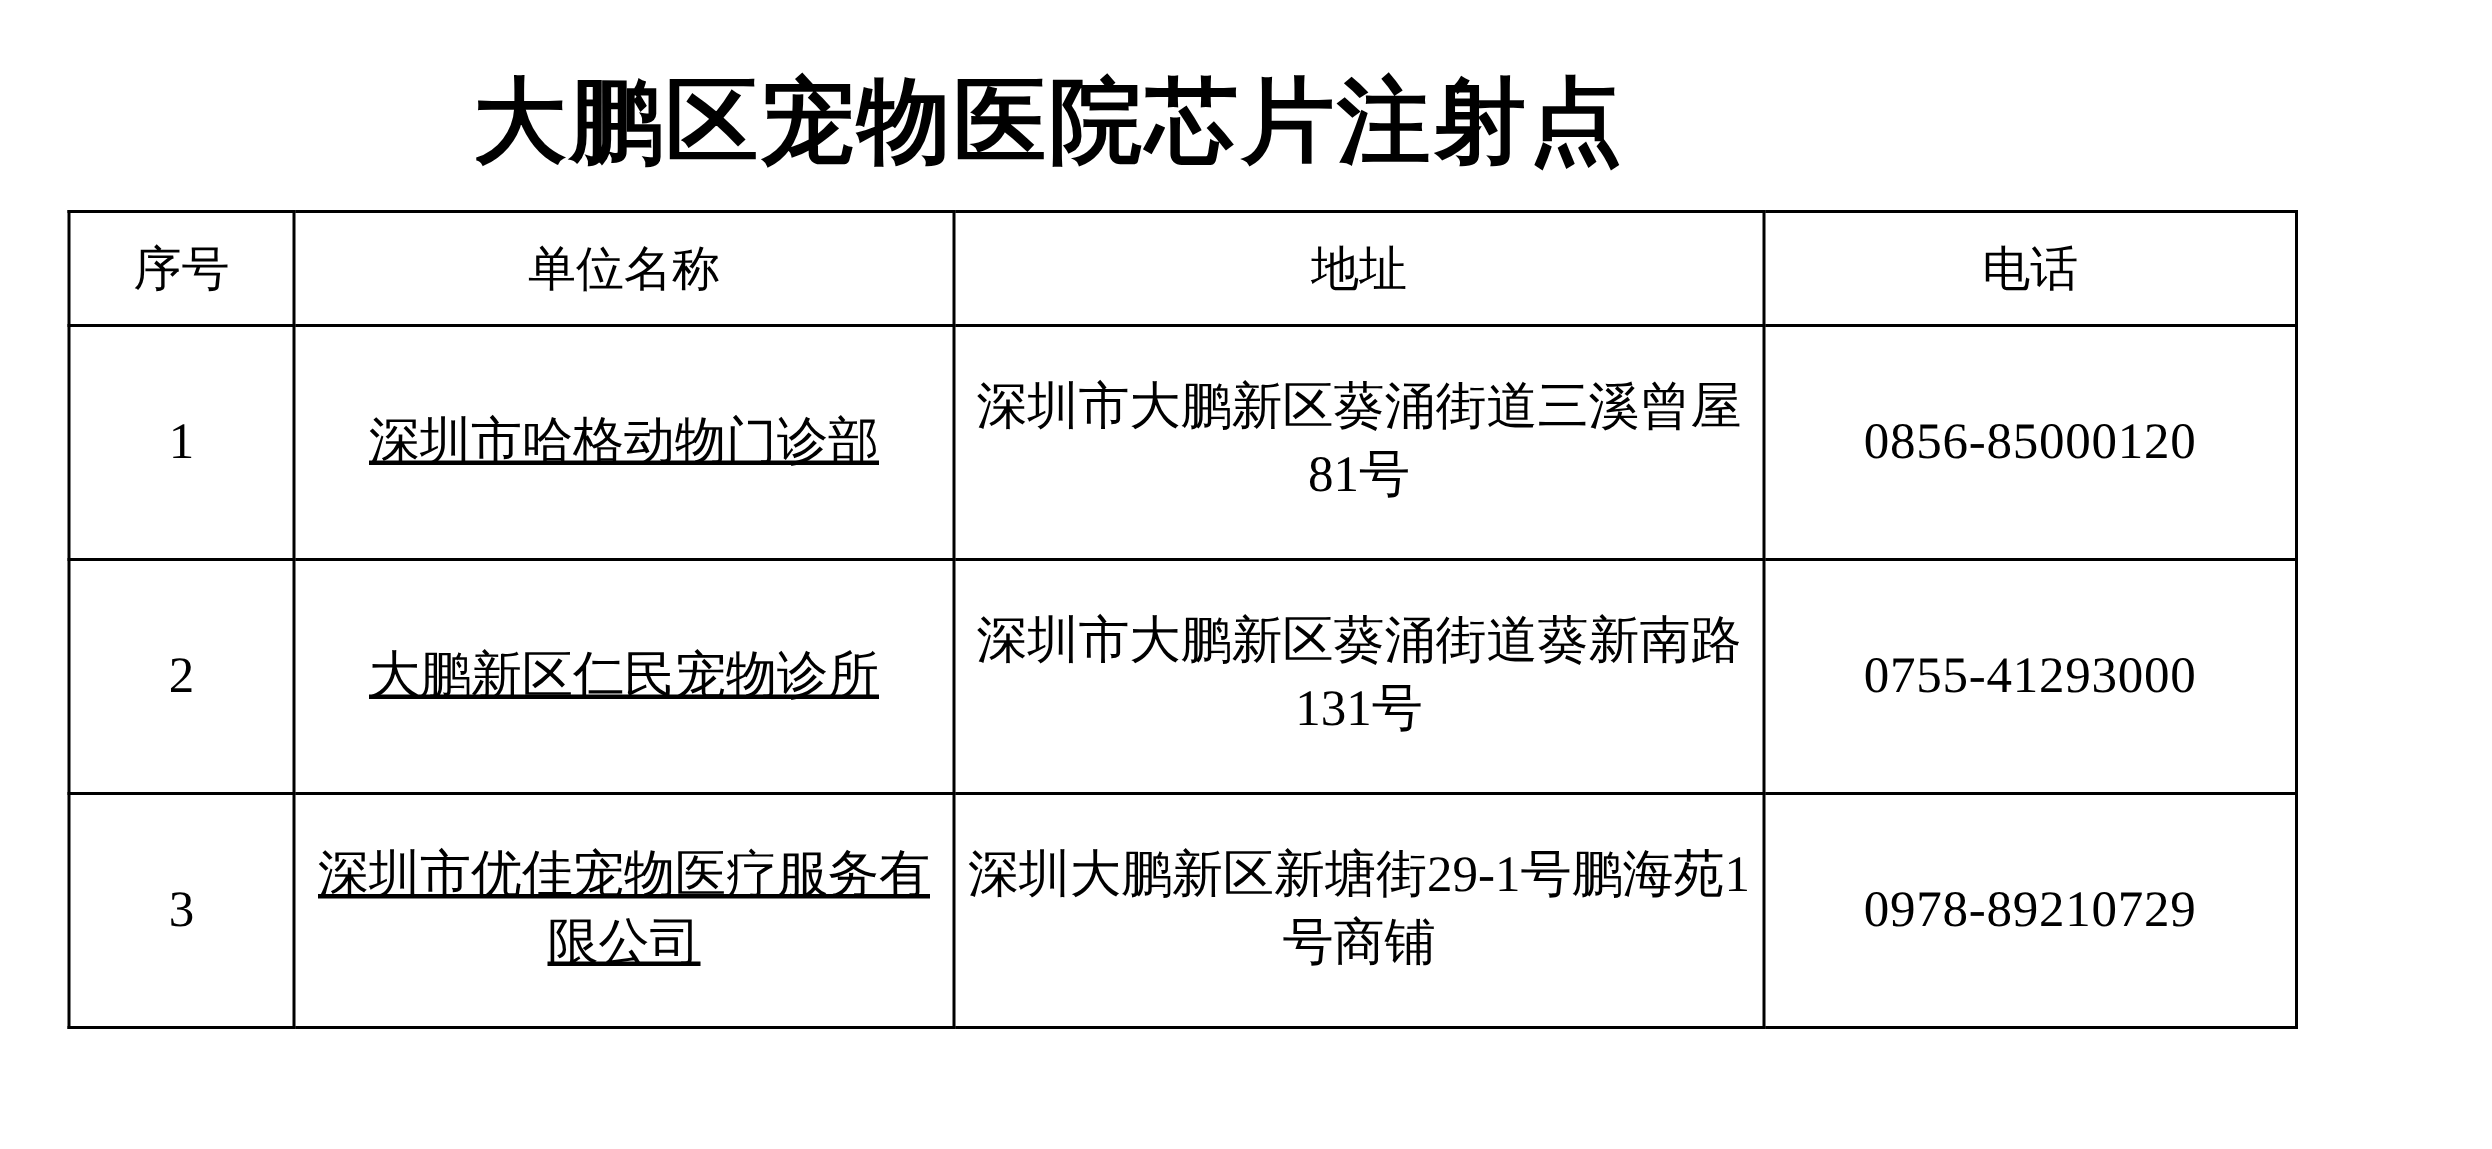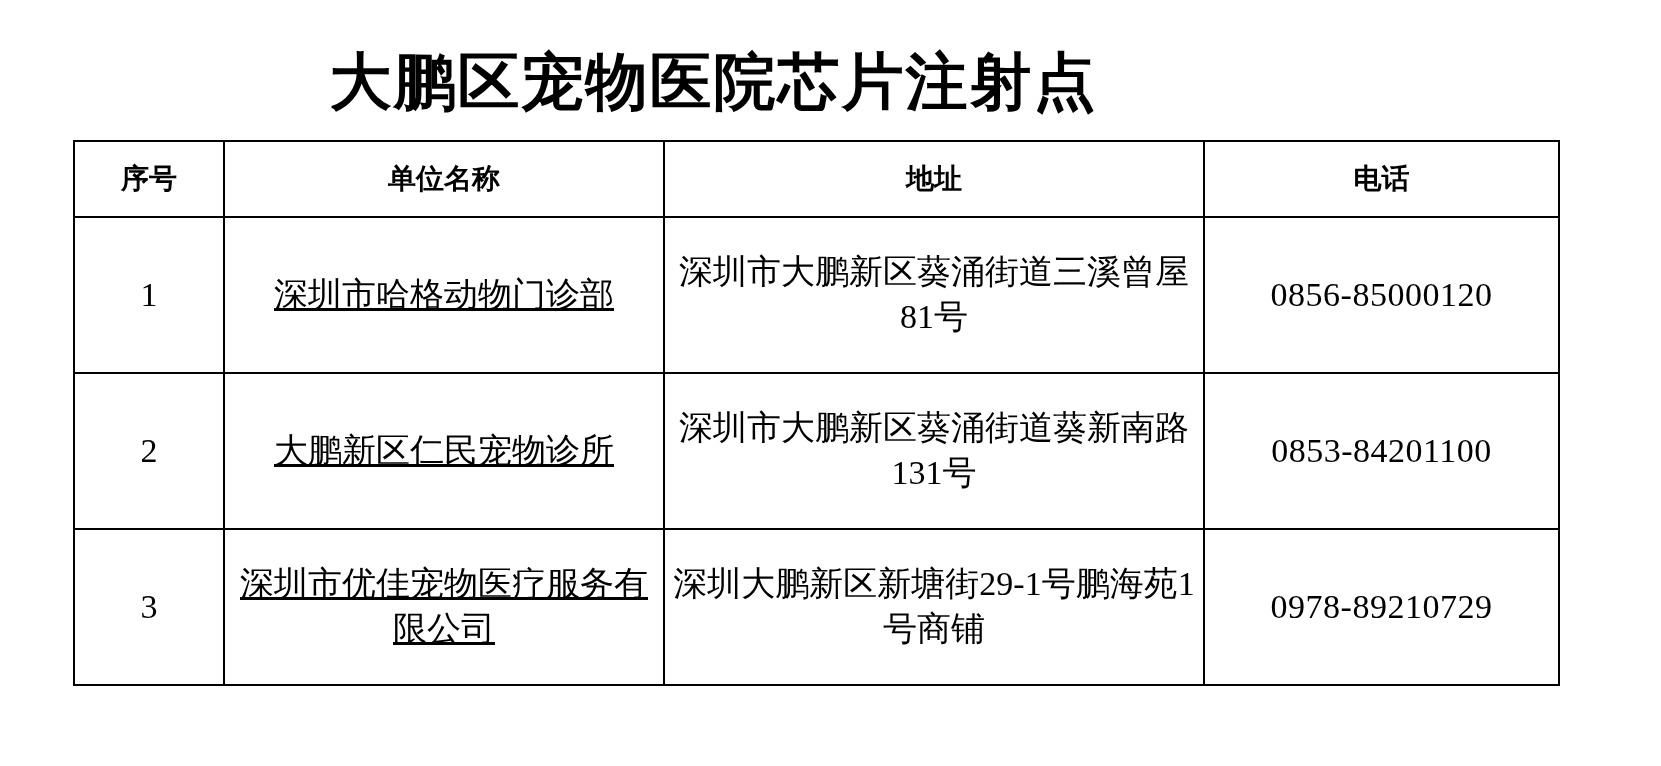--- a/index.html
+++ b/index.html
@@ -13,21 +13,20 @@
     height: 766px;
     font-family: "Liberation Serif", "DejaVu Serif", serif;
     color: #000000;
     overflow: hidden;
   }
   .page {
     position: relative;
     width: 1399px;
     height: 766px;
     box-sizing: border-box;
-    padding-left: 28px;
   }
   .doc-title {
     text-align: center;
     font-size: 62px;
     font-weight: 700;
     letter-spacing: 2px;
     line-height: 1.1;
     margin: 0;
     padding-top: 48px;
     padding-bottom: 24px;
@@ -47,22 +46,22 @@
     border: 2px solid #000000;
     text-align: center;
     vertical-align: middle;
     font-size: 34px;
     line-height: 1.32;
     padding: 8px 6px;
     font-family: "Liberation Serif", "DejaVu Serif", serif;
     word-break: break-all;
   }
   table.data-table thead th {
-    font-weight: 700;
-    font-size: 28px;
+    font-weight: 400;
+    font-size: 32px;
     height: 66px;
     padding: 4px 6px;
   }
   table.data-table tbody td {
     font-weight: 400;
     height: 138px;
   }
   col.c-index { width: 150px; }
   col.c-name  { width: 440px; }
   col.c-addr  { width: 540px; }
@@ -100,21 +99,21 @@
         <tr>
           <td class="cell-index">1</td>
           <td class="cell-name">深圳市哈格动物门诊部</td>
           <td class="cell-addr">深圳市大鹏新区葵涌街道三溪曾屋81号</td>
           <td class="cell-phone">0856-85000120</td>
         </tr>
         <tr>
           <td class="cell-index">2</td>
           <td class="cell-name">大鹏新区仁民宠物诊所</td>
           <td class="cell-addr">深圳市大鹏新区葵涌街道葵新南路131号</td>
-          <td class="cell-phone">0853-84201100</td>
+          <td class="cell-phone">0755-41293000</td>
         </tr>
         <tr>
           <td class="cell-index">3</td>
           <td class="cell-name">深圳市优佳宠物医疗服务有限公司</td>
           <td class="cell-addr">深圳大鹏新区新塘街29-1号鹏海苑1号商铺</td>
           <td class="cell-phone">0978-89210729</td>
         </tr>
       </tbody>
     </table>
   </div>

